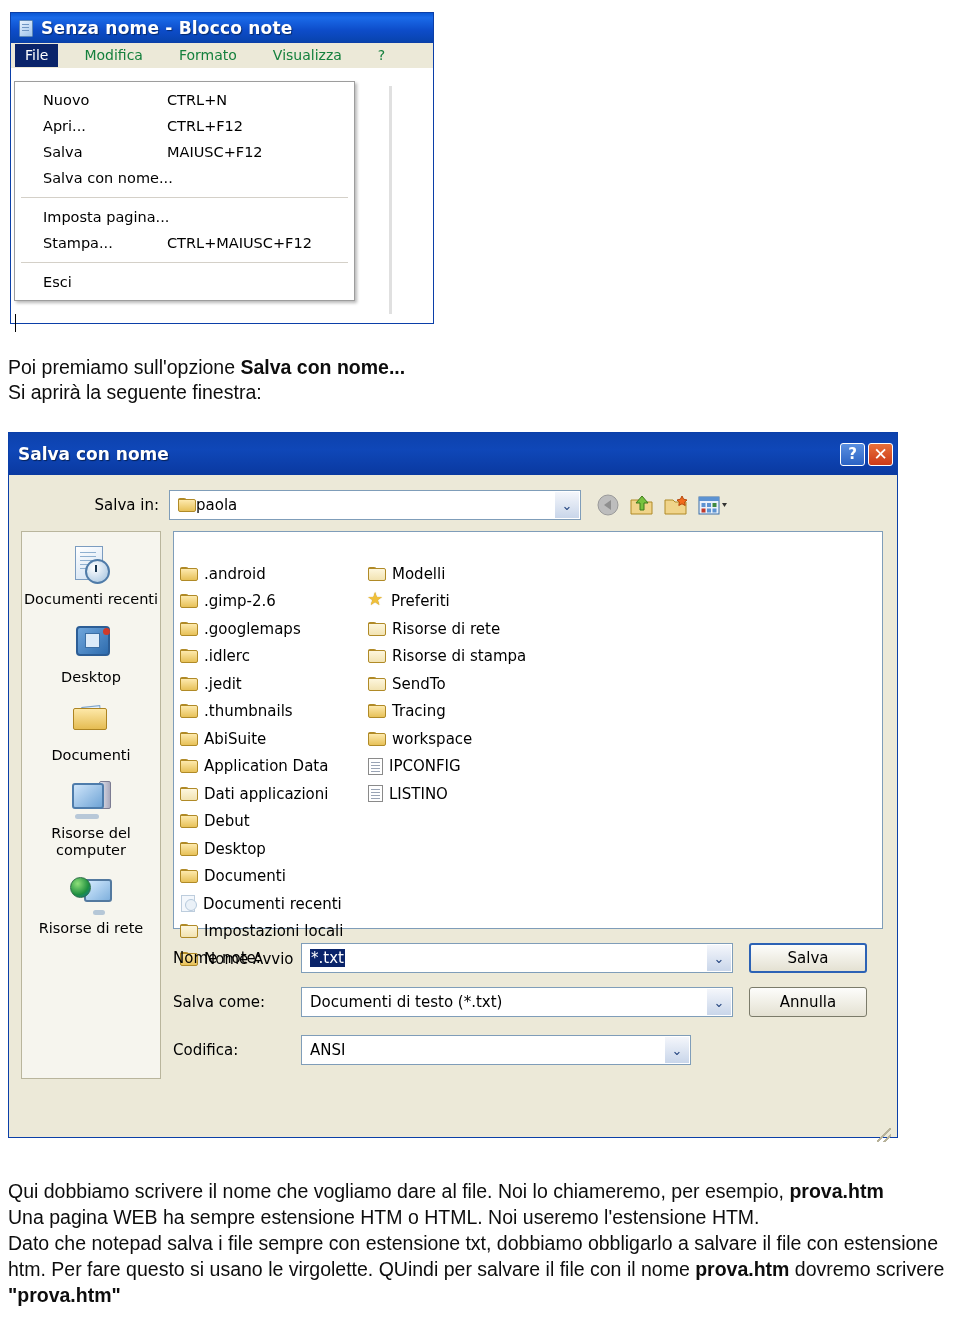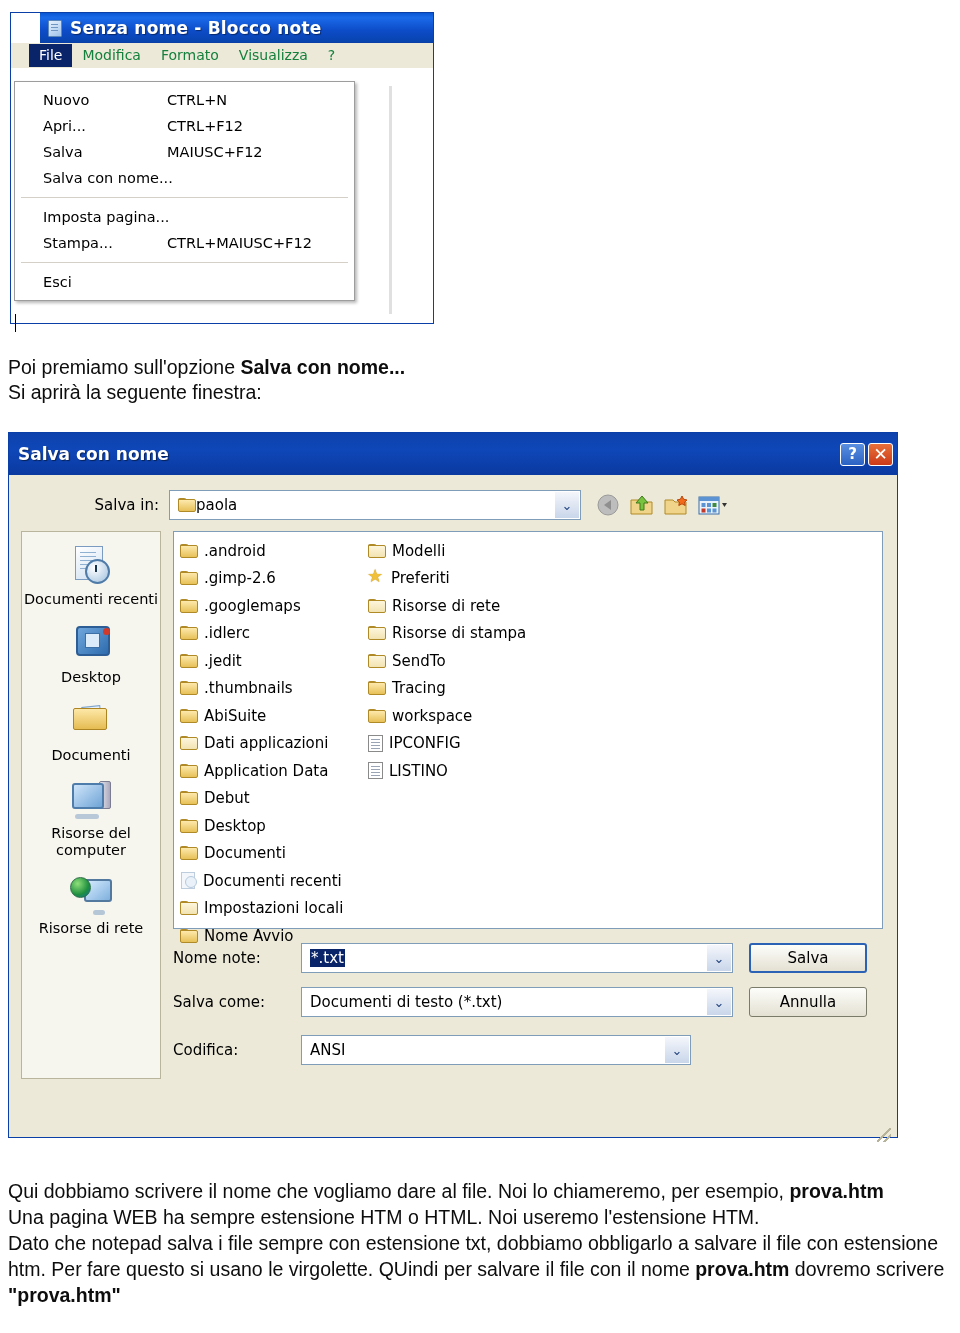--- a/index.html
+++ b/index.html
@@ -13,21 +13,20 @@
   
   .notepad{
     position:absolute;left:10px;top:12px;width:424px;height:312px;
     border:1px solid #0b3fa8;box-sizing:border-box;background:#ffffff;
   }
   .np-titlebar{
     height:30px;
     background:linear-gradient(to bottom,#0a57d4 0%,#1a6ae8 16%,#0d4cc9 60%,#0843ad 100%);
     display:flex;align-items:center;padding-left:6px;box-sizing:border-box;
     border-bottom:1px solid #0b3fa8;
-    margin-left:29px;
   }
   .np-icon{
     width:17px;height:17px;margin-right:7px;position:relative;flex:none;
   }
   .np-icon .pg{
     position:absolute;left:2px;top:1px;width:12px;height:15px;
     background:linear-gradient(145deg,#e8f2ff,#9fc3ea);
     border:1px solid #5d87b8;border-radius:1px;
   }
   .np-icon .pg:after{
@@ -35,21 +34,21 @@
     box-shadow:0 0 0 0 #6f95c3,0 3px 0 0 #6f95c3,0 6px 0 0 #6f95c3;
     background:#6f95c3;
   }
   .np-title{
     color:#fff;font-size:17px;font-weight:bold;letter-spacing:.2px;
     text-shadow:1px 1px 1px rgba(0,0,0,.45);
     font-family:"DejaVu Sans", sans-serif;
   }
   .np-menubar{
     height:25px;background:#ece9d8;display:flex;align-items:center;
-    padding-left:18px;box-sizing:border-box;position:relative;z-index:3;
+    padding-left:4px;box-sizing:border-box;position:relative;z-index:3;gap:16px;
   }
   .np-menu-item{
     font-size:14px;color:#15803d;padding:3px 10px 4px 10px;
     font-family:"DejaVu Sans", sans-serif;
   }
   .np-menu-item.active{background:#0a246a;color:#ffffff;}
   .np-body{
     position:absolute;left:0;right:0;top:56px;bottom:0;background:#ffffff;
     border-top:0;
   }
@@ -241,21 +240,21 @@
     background:#b5c7d7;
   }
 
   
   .filelist{
     position:absolute;left:164px;top:56px;right:14px;height:398px;
     background:#ffffff;border:1px solid #7f9db9;box-sizing:border-box;
     padding:5px 0 0 6px;
   }
   .fl-cols{display:flex;}
-  .fl-col{display:flex;flex-direction:column;}
+  .fl-col{display:flex;flex-direction:column;margin-top:23px;}
   .fl-col.c1{width:188px;}
   .fl-item{
     display:flex;align-items:center;gap:6px;height:27.5px;
     font-size:15px;color:#000;white-space:nowrap;
     font-family:"DejaVu Sans", sans-serif;
   }
   .star{
     width:17px;height:16px;flex:none;position:relative;
   }
   .star:before{
@@ -523,32 +522,32 @@
               <span>.thumbnails</span>
             </div>
           <div class="fl-item">
               <span class="folder">
                 <span class="tab"></span>
                 <span class="back"></span>
               </span>
               <span>AbiSuite</span>
             </div>
           <div class="fl-item">
+              <span class="folder">
+                <span class="tab"></span>
+                <span class="back"></span>
+              </span>
+              <span>Application Data</span>
+            </div>
+          <div class="fl-item">
               <span class="folder pale">
                 <span class="tab"></span>
                 <span class="back"></span>
               </span>
               <span>Dati applicazioni</span>
-            </div>
-          <div class="fl-item">
-              <span class="folder">
-                <span class="tab"></span>
-                <span class="back"></span>
-              </span>
-              <span>Application Data</span>
             </div>
           <div class="fl-item">
               <span class="folder">
                 <span class="tab"></span>
                 <span class="back"></span>
               </span>
               <span>Debut</span>
             </div>
           <div class="fl-item">
               <span class="folder">

